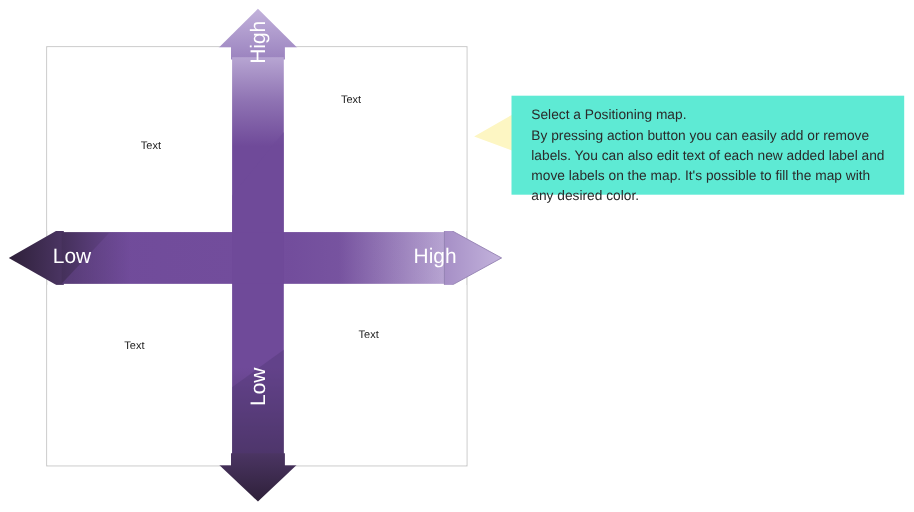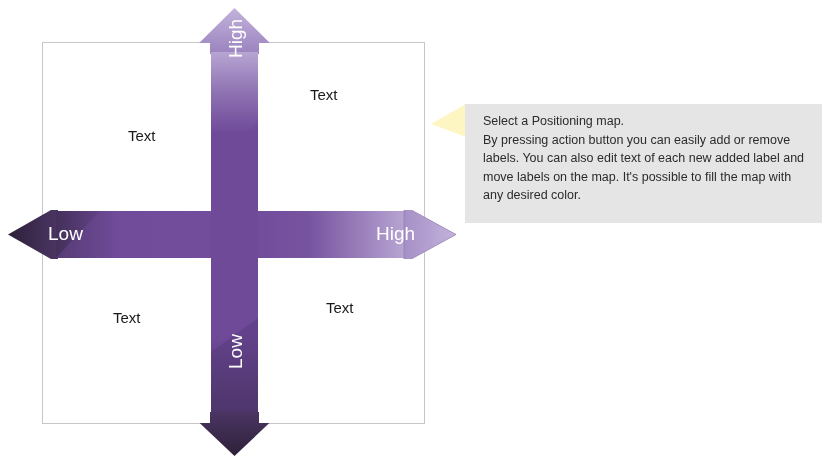--- a/index.html
+++ b/index.html
@@ -44,21 +44,21 @@
   }
 
   .quadrant {
     position: absolute;
     box-sizing: border-box;
     background: #ffffff;
   }
   
   .quad-label {
     position: absolute;
-    font-size: 15px;
+    font-size: 10px;
     color: #1a1a1a;
     white-space: nowrap;
     font-family: "Liberation Sans", sans-serif;
   }
   #quad-label-tl { left: 128px; top: 127px; }
   #quad-label-tr { left: 310px; top: 86px; }
   #quad-label-bl { left: 113px; top: 309px; }
   #quad-label-br { left: 326px; top: 299px; }
 
   
@@ -98,24 +98,23 @@
     left: 465px;
     top: 87px;
     width: 357px;
     height: 109px;
   }
   #callout-box {
     position: absolute;
     left: 0;
     top: 0;
     width: 357px;
-    height: 119px;
-    background: #e5e5e5;
+    height: 90px;
+    background: #5eead4;
     box-sizing: border-box;
-    margin-top: 17px;
   }
   #callout-tail {
     position: absolute;
     left: -34px;
     top: 17px;
     width: 35px;
     height: 40px;
   }
   #callout-text {
     position: absolute;

